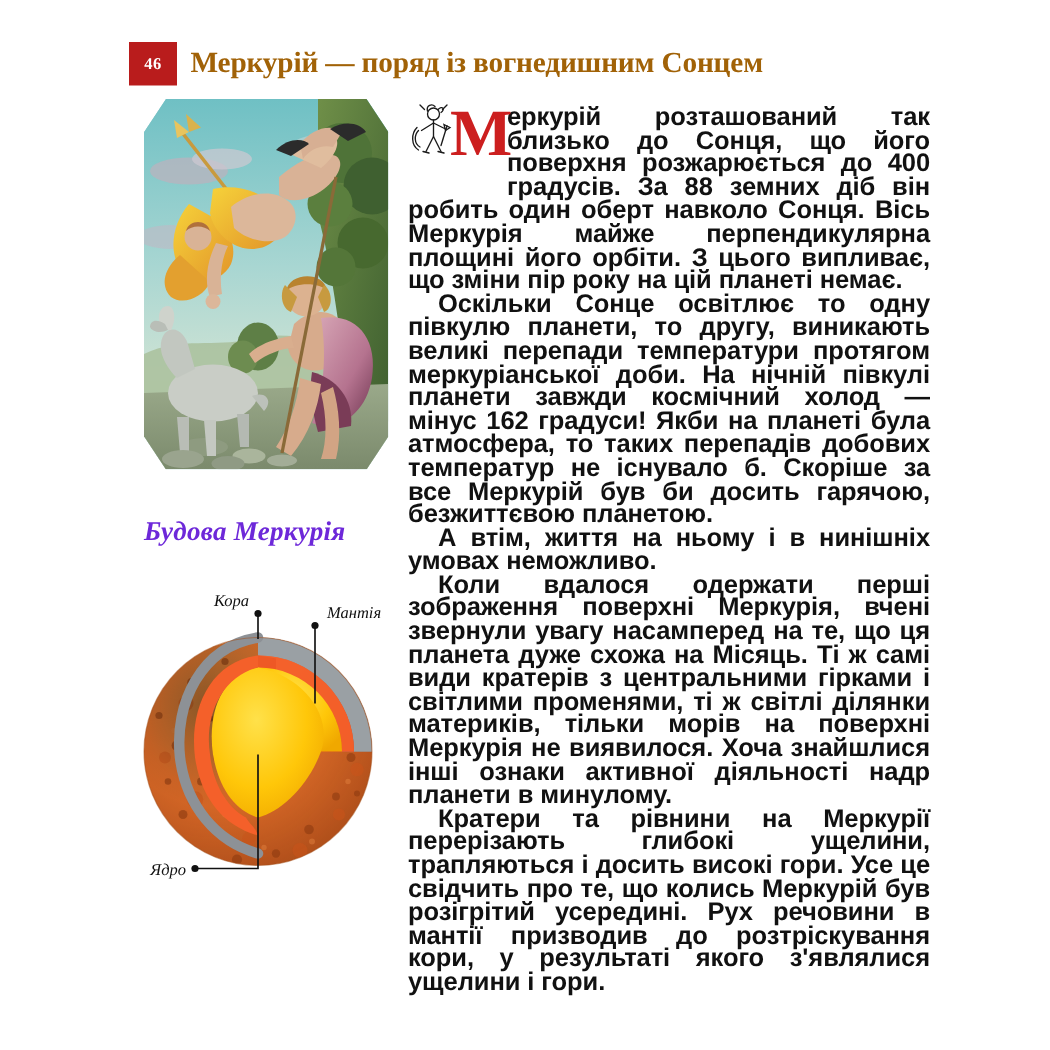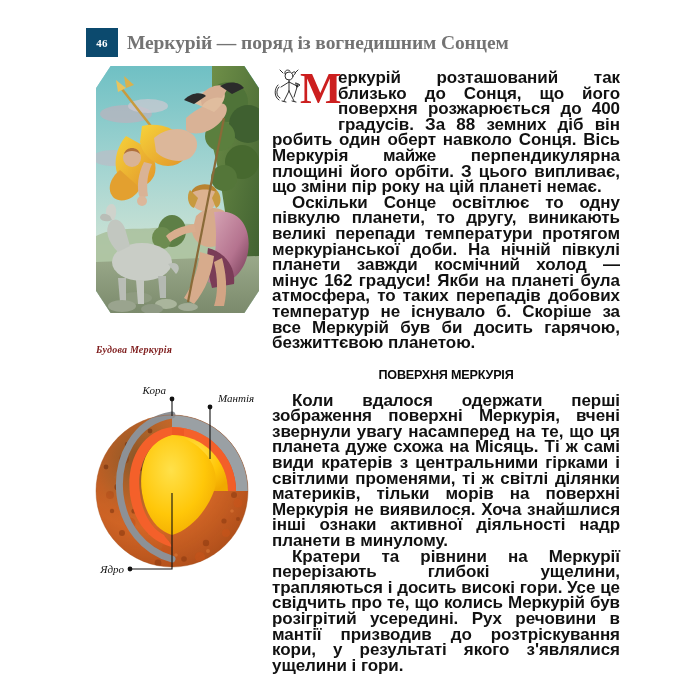--- a/index.html
+++ b/index.html
@@ -29,34 +29,34 @@
     left: 86px;
     top: 28px;
     width: 534px;
     height: 30px;
     display: flex;
     align-items: stretch;
   }
   .page-number-box {
     width: 32px;
     height: 29px;
-    background: #0c4a6e;
+    background: #b91c1c;
     color: #ffffff;
     display: flex;
     align-items: center;
     justify-content: center;
     font-family: "Liberation Serif", serif;
     font-size: 11px;
     font-weight: bold;
     letter-spacing: 0.3px;
     flex: 0 0 auto;
   }
   .header-title {
     margin-left: 9px;
-    color: #737373;
+    color: #a16207;
     font-family: "Liberation Serif", serif;
     font-size: 19.5px;
     font-weight: bold;
     line-height: 29px;
     white-space: nowrap;
     letter-spacing: -0.1px;
   }
 
   
   .left-col {
@@ -91,22 +91,22 @@
     color: #1a1a1a;
     width: 150px;
   }
 
   
   .diagram-title {
     margin-top: 31px;
     font-family: "Liberation Serif", serif;
     font-style: italic;
     font-weight: bold;
-    font-size: 10px;
-    color: #7f1d1d;
+    font-size: 18px;
+    color: #6d28d9;
     letter-spacing: 0.2px;
   }
   .diagram-wrap {
     position: relative;
     margin-top: 28px;
     margin-left: -8px;
     width: 190px;
     height: 205px;
   }
   .diagram-wrap svg { display: block; width: 100%; height: 100%; overflow: visible; }
@@ -437,22 +437,22 @@
             </g>
           </svg>
         </div>
         <div class="dropcap-letter">М</div>
       </div>
       <p class="body-text">еркурій розташований так близько до Сонця, що його поверхня розжарюється до 400 градусів. За 88 земних діб він робить один оберт навколо Сонця. Вісь Меркурія майже перпендикулярна площині його орбіти. З цього випливає, що зміни пір року на цій планеті немає.</p>
     </div>
 
     <p class="body-text indent">Оскільки Сонце освітлює то одну півкулю планети, то другу, виникають великі перепади температури протягом меркуріанської доби. На нічній півкулі планети завжди космічний холод — мінус 162 градуси! Якби на планеті була атмосфера, то таких перепадів добових температур не існувало б. Скоріше за все Меркурій був би досить гарячою, безжиттєвою планетою.</p>
 
-
-    <h2 class="section-heading">ПОВЕРХНЯ МЕРКУРІЯ</h2>
+    <p class="body-text indent">А втім, життя на ньому і в нинішніх умовах неможливо.</p>
+
 
     <p class="body-text indent">Коли вдалося одержати перші зображення поверхні Меркурія, вчені звернули увагу насамперед на те, що ця планета дуже схожа на Місяць. Ті ж самі види кратерів з центральними гірками і світлими променями, ті ж світлі ділянки материків, тільки морів на поверхні Меркурія не виявилося. Хоча знайшлися інші ознаки активної діяльності надр планети в минулому.</p>
 
     <p class="body-text indent">Кратери та рівнини на Меркурії перерізають глибокі ущелини, трапляються і досить високі гори. Усе це свідчить про те, що колись Меркурій був розігрітий усередині. Рух речовини в мантії призводив до розтріскування кори, у результаті якого з'являлися ущелини і гори.</p>
 
 
 
   </div>
 
 </div>

